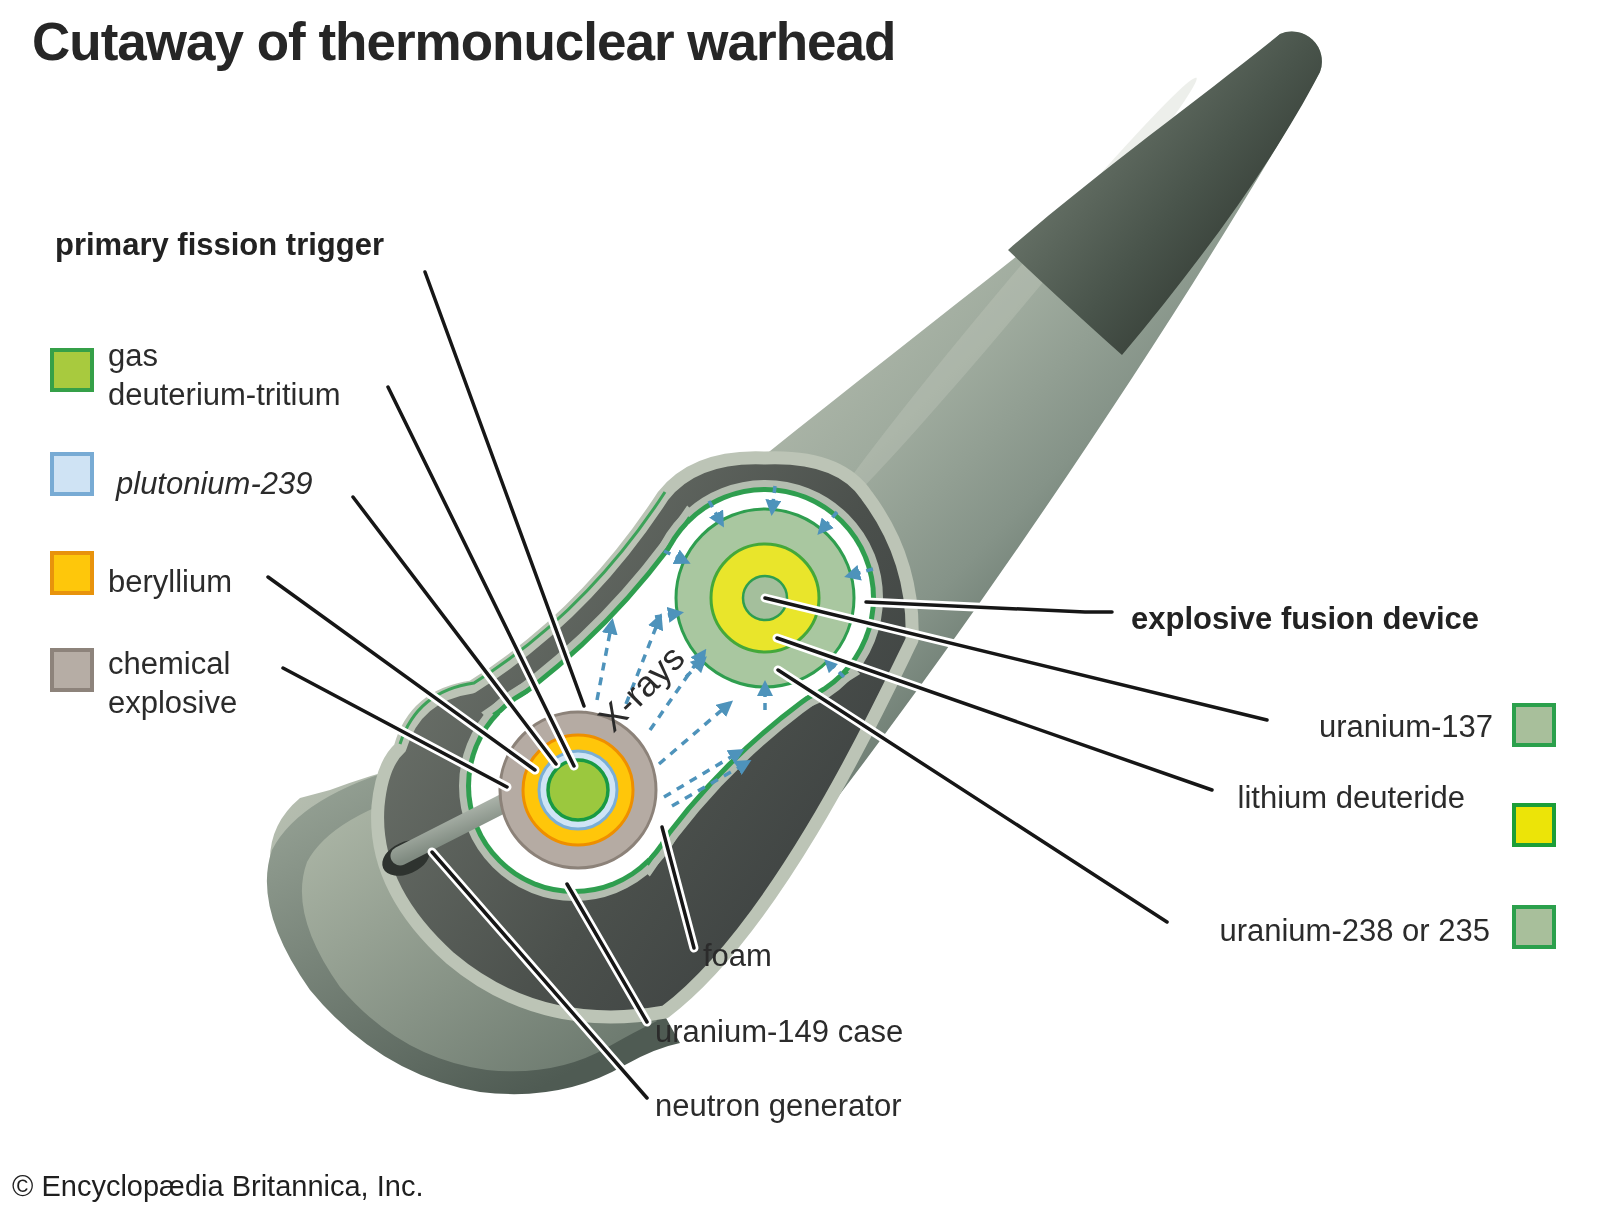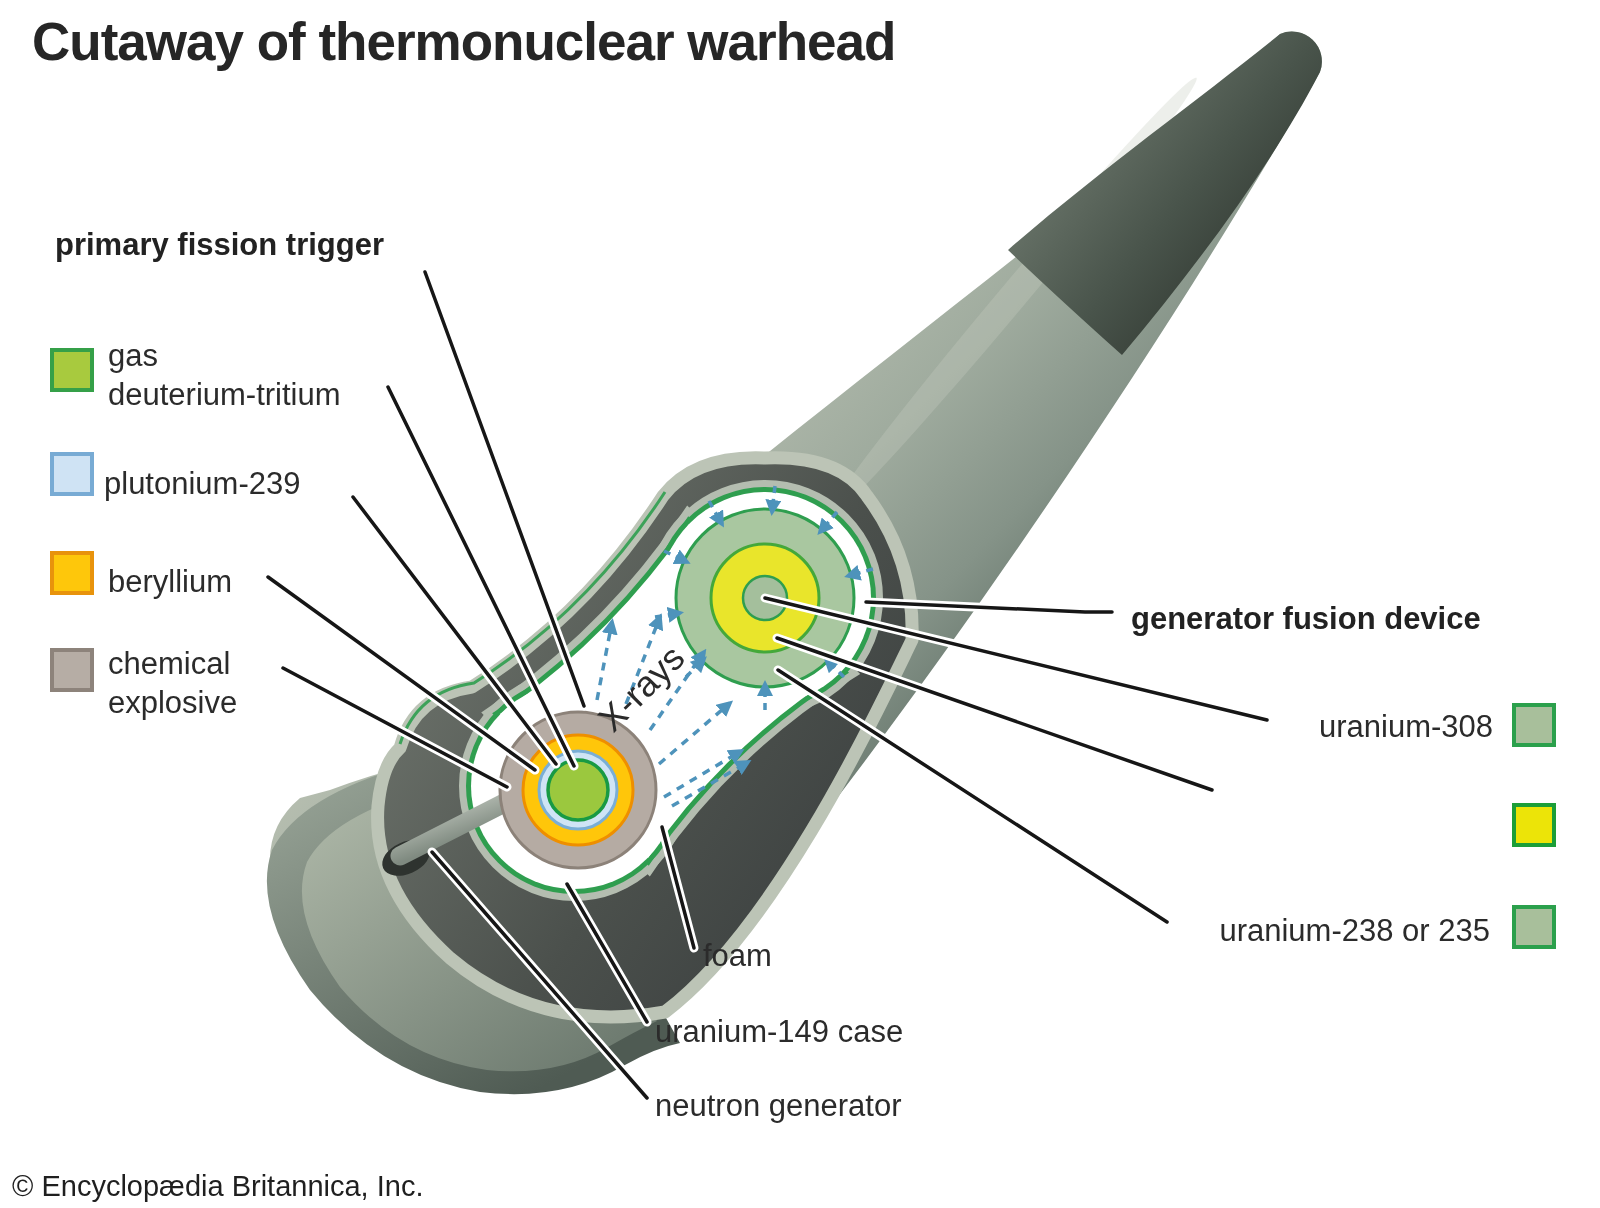--- a/index.html
+++ b/index.html
@@ -184,37 +184,38 @@
 
   <div class="txt title">Cutaway of thermonuclear warhead</div>
 
   <span class="sw" style="left: 50px; top: 348px; background-color: rgb(168, 202, 62); border-color: rgb(53, 160, 72);"></span>
   <div class="txt" style="left:108px;top:336px;">
     <div>gas</div>
     <div>deuterium-tritium</div>
   </div>
 
   <span class="sw" style="left: 50px; top: 452px; background-color: rgb(207, 227, 244); border-color: rgb(120, 171, 212);"></span>
-  <div class="txt" style="left:104px;top:464px;">plutonium-239</div>
+  <div class="txt" style="left:116px;top:464px;font-style:italic;">plutonium-239</div>
 
   <span class="sw" style="left: 50px; top: 551px; background-color: rgb(254, 199, 11); border-color: rgb(232, 147, 12);"></span>
   <div class="txt" style="left:108px;top:562px;">beryllium</div>
 
   <span class="sw" style="left: 50px; top: 648px; background-color: rgb(182, 173, 165); border-color: rgb(141, 131, 123);"></span>
   <div class="txt" style="left:108px;top:644px;">
     <div>chemical</div>
     <div>explosive</div>
   </div>
 
-  <div class="txt bold" style="left:1131px;top:599px;">generator fusion device</div>
-
-  <div class="txt rt" style="right:107px;top:707px;">uranium-308</div>
+  <div class="txt bold" style="left:1131px;top:599px;">explosive fusion device</div>
+
+  <div class="txt rt" style="right:107px;top:707px;">uranium-137</div>
   <span class="sw" style="left: 1512px; top: 703px; background-color: rgb(168, 191, 155); border-color: rgb(43, 160, 76);"></span>
 
   <div class="txt rt" style="right:135px;top:776px;line-height:43px;">
+    <div>lithium deuteride</div>
   </div>
   <span class="sw" style="left: 1512px; top: 803px; background-color: rgb(236, 228, 8); border-color: rgb(28, 158, 56);"></span>
 
   <div class="txt rt" style="right:110px;top:911px;">uranium-238 or 235</div>
   <span class="sw" style="left: 1512px; top: 905px; background-color: rgb(168, 191, 155); border-color: rgb(43, 160, 76);"></span>
 
   <div class="txt" style="left:703px;top:936px;">foam</div>
   <div class="txt" style="left:655px;top:1012px;">uranium-149 case</div>
   <div class="txt" style="left:655px;top:1086px;">neutron generator</div>
 

